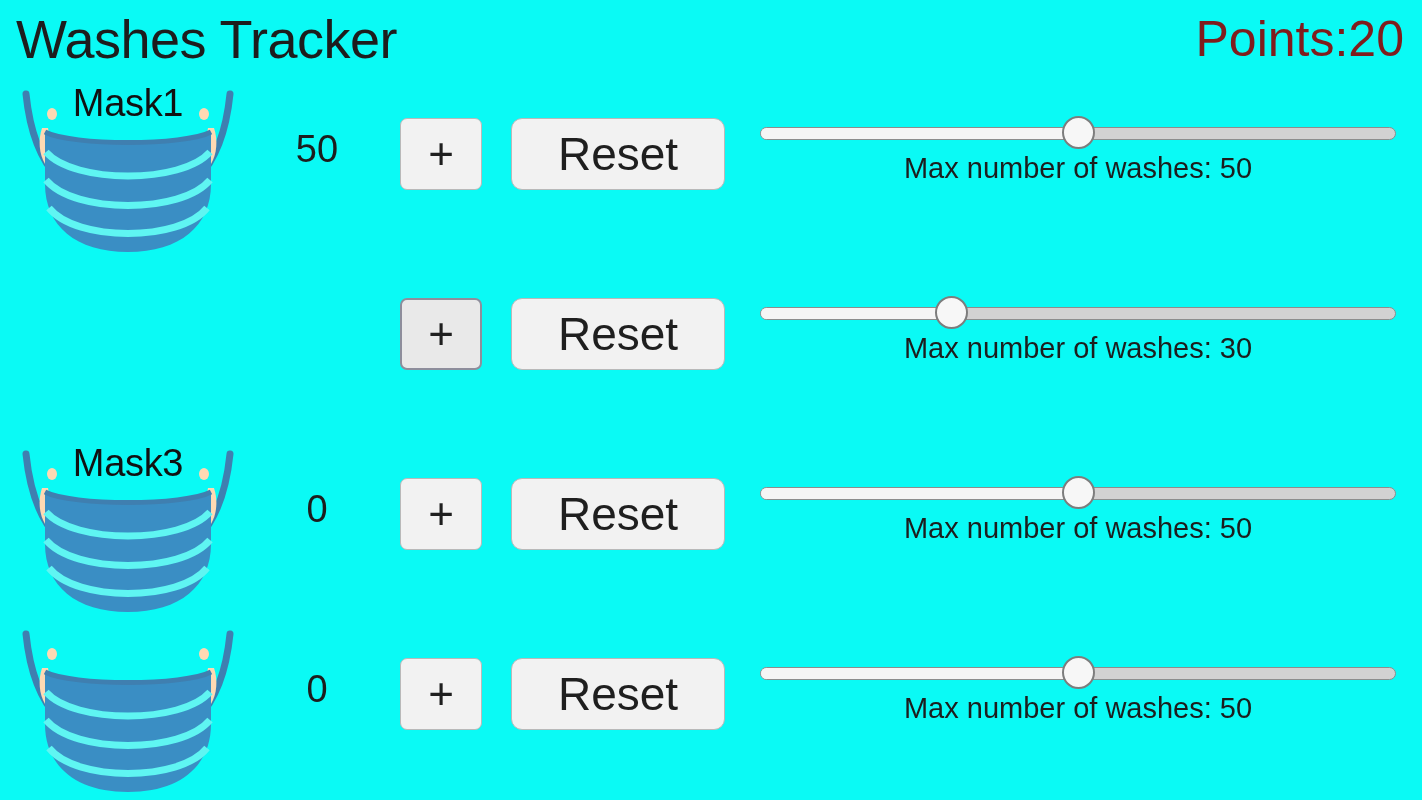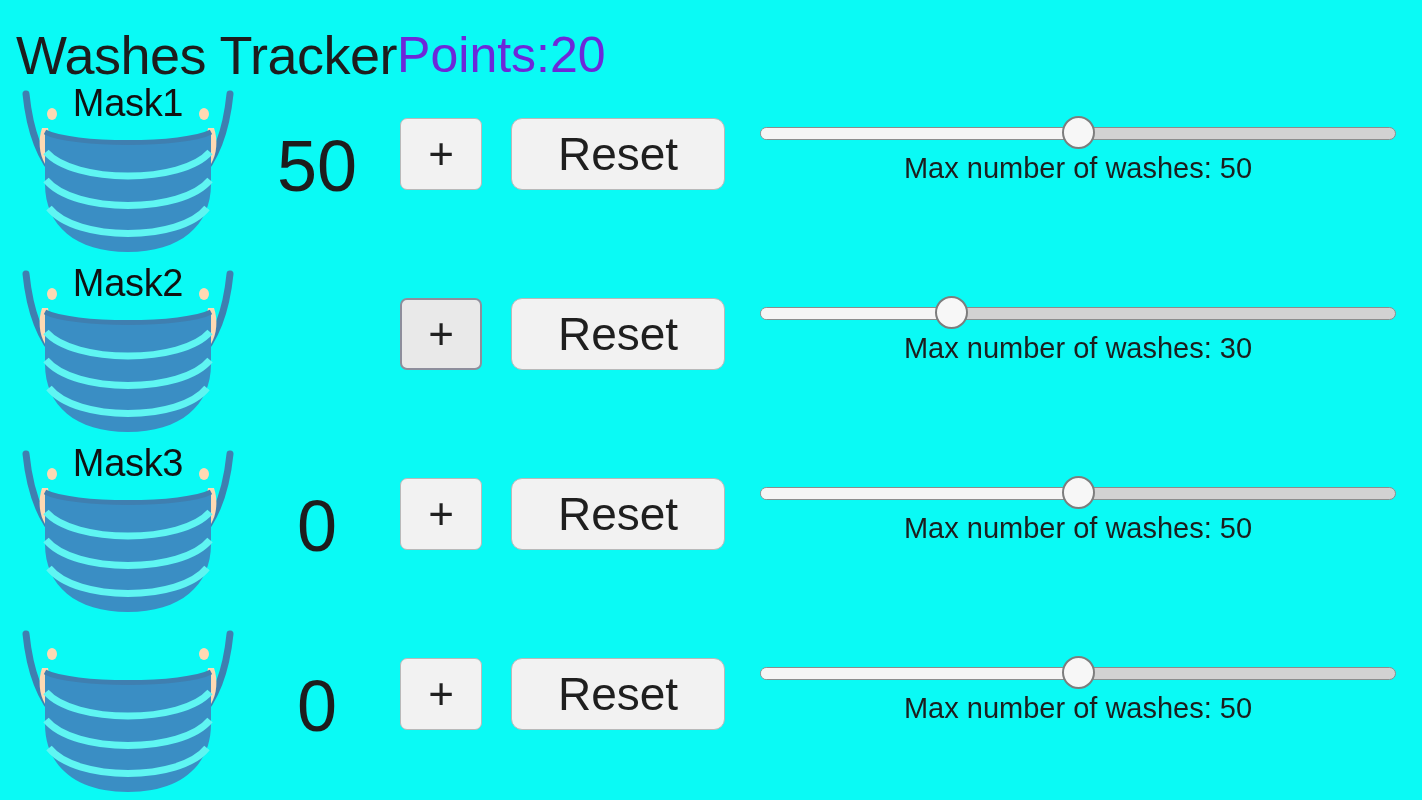--- a/index.html
+++ b/index.html
@@ -14,44 +14,44 @@
   body {
     background: #0afaf5;
     font-family: "Liberation Sans", sans-serif;
     color: #1d1d1d;
     position: relative;
   }
 
   
   #app-header {
     position: absolute;
-    top: 16px;
+    top: 0;
     left: 0;
     width: 1422px;
     height: 78px;
     display: flex;
     align-items: center;
-    justify-content: flex-start;
+    justify-content: space-between;
     padding: 0 18px 0 16px;
   }
 
   #page-title {
     font-size: 54px;
     line-height: 1;
     font-weight: 400;
     letter-spacing: -0.5px;
     color: #1d1d1d;
     white-space: nowrap;
   }
 
   #points-display {
     font-size: 50px;
     line-height: 1;
     font-weight: 400;
-    color: #6d28d9;
+    color: #7f1d1d;
     white-space: nowrap;
   }
 
   
   #rows-container {
     position: absolute;
     top: 78px;
     left: 0;
     width: 1422px;
   }
@@ -94,21 +94,21 @@
     letter-spacing: -0.3px;
   }
 
   
   .count-value {
     position: absolute;
     left: 262px;
     top: 52px;
     width: 110px;
     text-align: center;
-    font-size: 72px;
+    font-size: 38px;
     line-height: 1;
     color: #1d1d1d;
   }
 
   
   .btn {
     position: absolute;
     font-family: "Liberation Sans", sans-serif;
     background: #f2f2f2;
     border: 1px solid #b9b9b9;
@@ -248,40 +248,20 @@
         </div>
         <div class="slider-thumb" style="left: 50%;"></div>
       </div>
       <div class="slider-caption">Max number of washes: 50</div>
     </div>
 
   </div>
 
   <div class="mask-row">
 
-    <div class="mask-figure">
-      <svg class="mask-svg" viewBox="0 0 232 176">
-
-        <path d="M14 14 C 22 92, 58 124, 116 124 C 174 124, 210 92, 218 14" fill="none" stroke="#3f7fb0" stroke-width="7" stroke-linecap="round"></path>
-
-        <path d="M30 48 C 26 60, 27 74, 33 84 C 38 78, 39 62, 36 48 Z" fill="#ffd9b3"></path>
-        <path d="M202 48 C 206 60, 205 74, 199 84 C 194 78, 193 62, 196 48 Z" fill="#ffd9b3"></path>
-        <ellipse cx="40" cy="34" rx="5" ry="6" fill="#ffd9b3"></ellipse>
-        <ellipse cx="192" cy="34" rx="5" ry="6" fill="#ffd9b3"></ellipse>
-
-        <path d="M33 52 C 60 66, 172 66, 199 52 L 199 104 C 199 146, 168 172, 116 172 C 64 172, 33 146, 33 104 Z" fill="#3a8ec4"></path>
-
-        <path d="M34 72 C 62 104, 170 104, 198 72" fill="none" stroke="#5ff5f2" stroke-width="7"></path>
-        <path d="M34 100 C 62 134, 170 134, 198 100" fill="none" stroke="#5ff5f2" stroke-width="7"></path>
-        <path d="M37 128 C 64 162, 168 162, 195 128" fill="none" stroke="#5ff5f2" stroke-width="7"></path>
-
-        <path d="M33 52 C 60 66, 172 66, 199 52" fill="none" stroke="#3f7fb0" stroke-width="5"></path>
-      </svg>
-      <div class="mask-label">Mask2</div>
-    </div>
 
 
     <button class="btn btn-plus is-active">+</button>
 
     <button class="btn btn-reset">Reset</button>
 
     <div class="slider-wrap">
       <div class="slider">
         <div class="slider-track">
           <div class="slider-fill" style="width: 30%;"></div>

